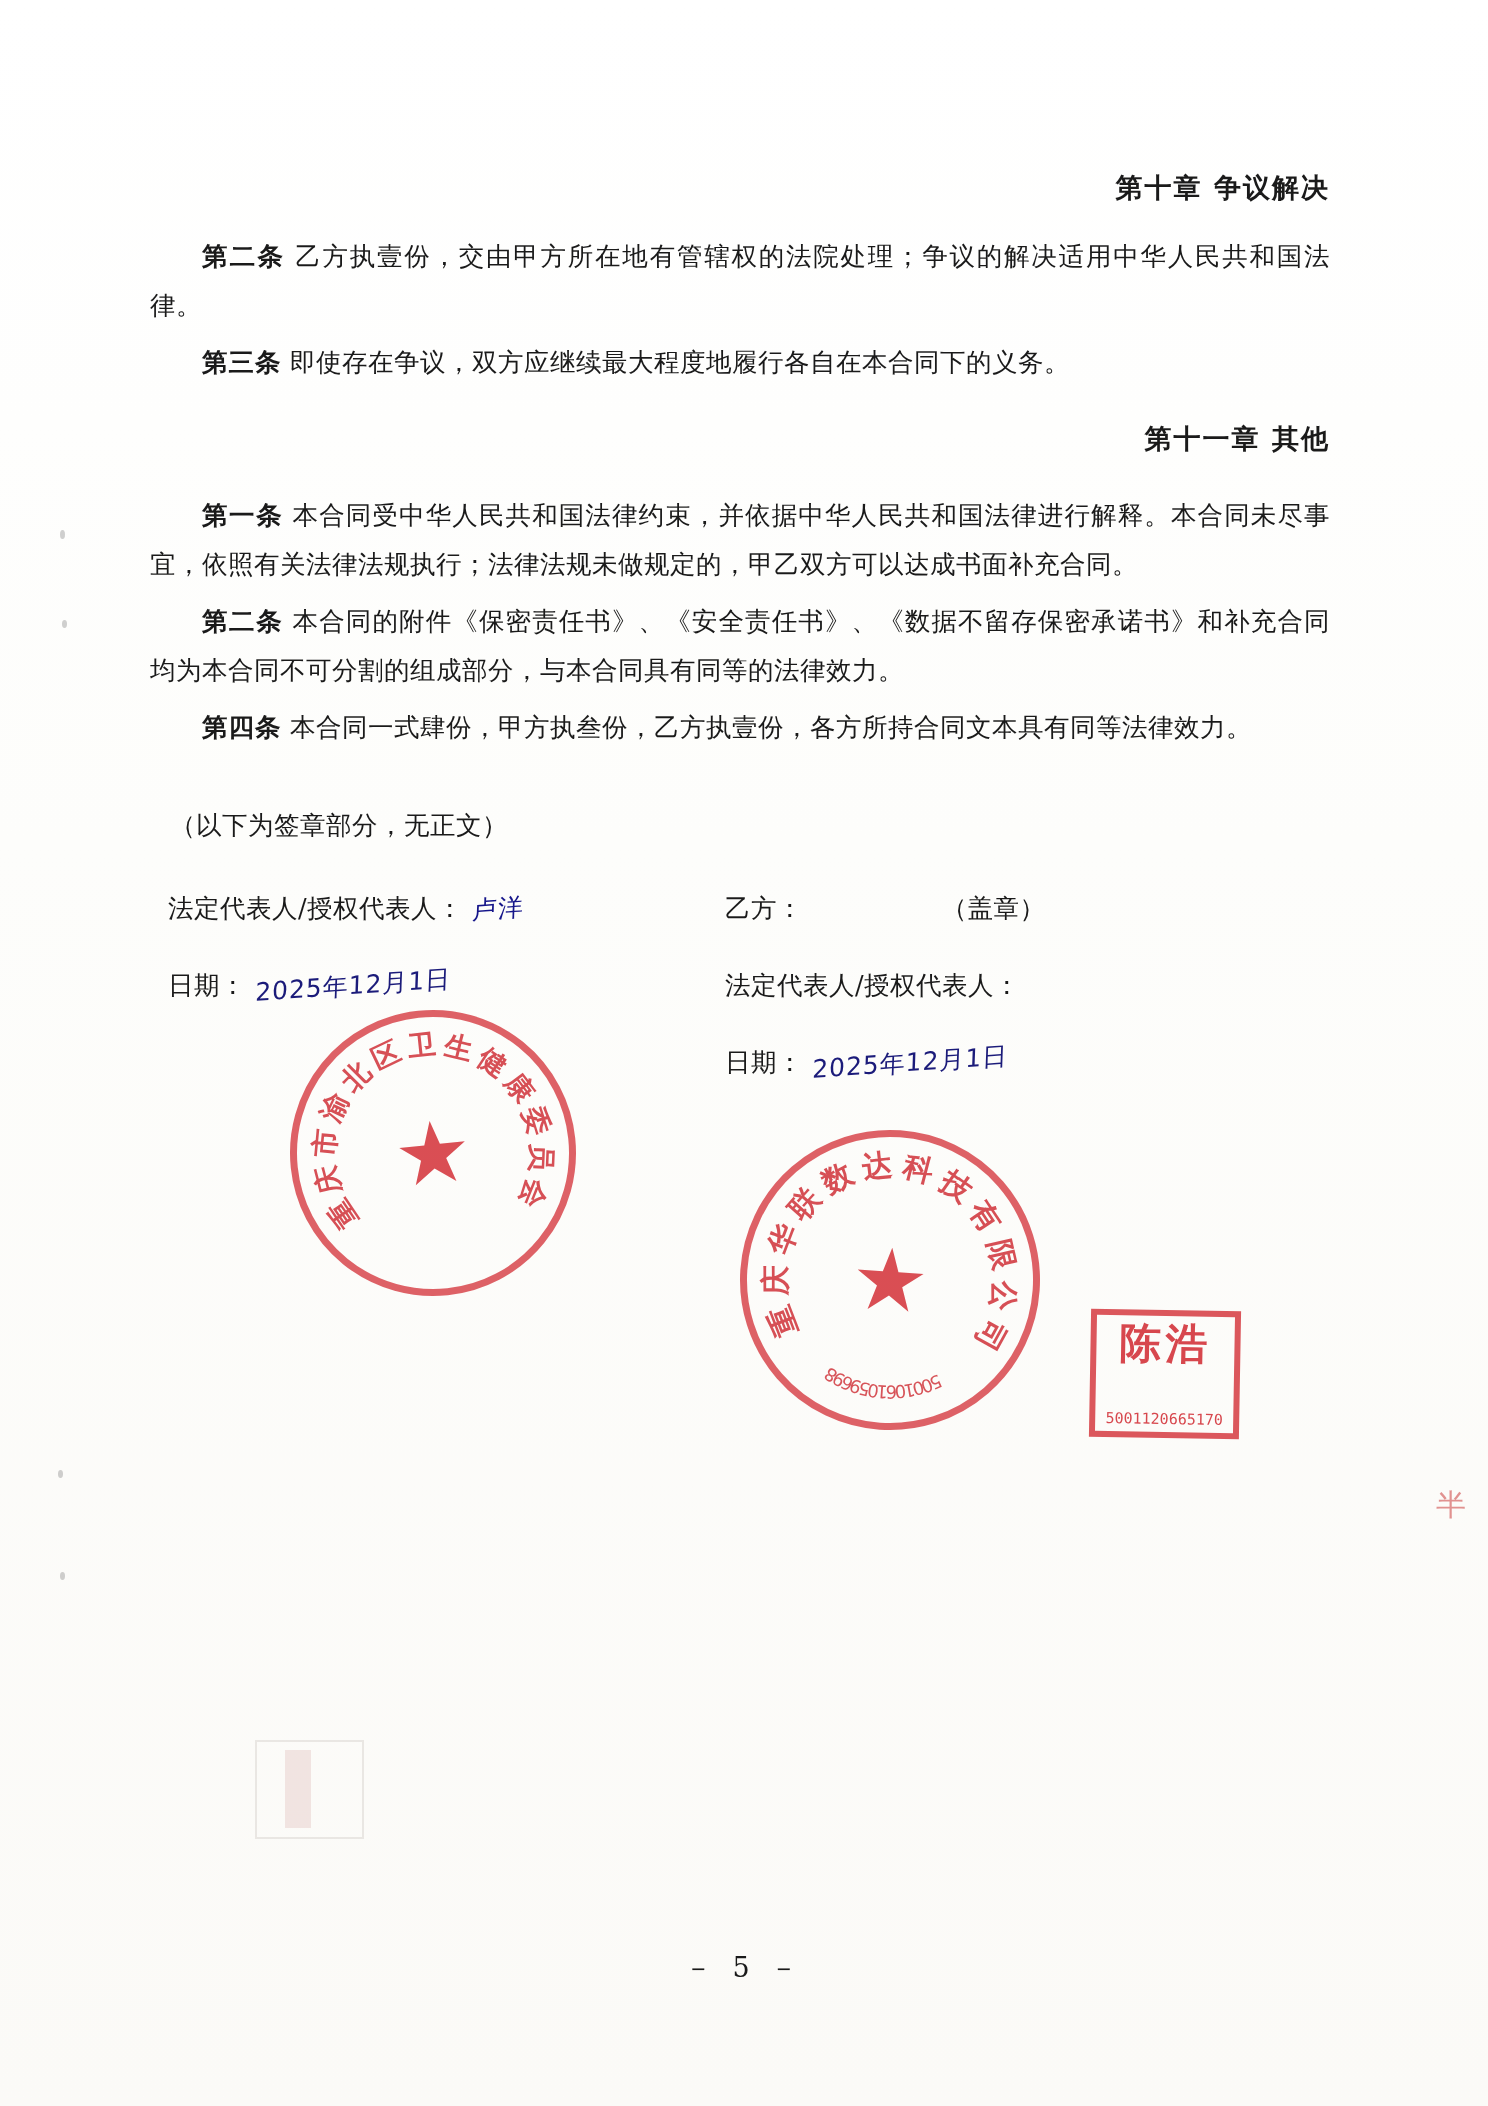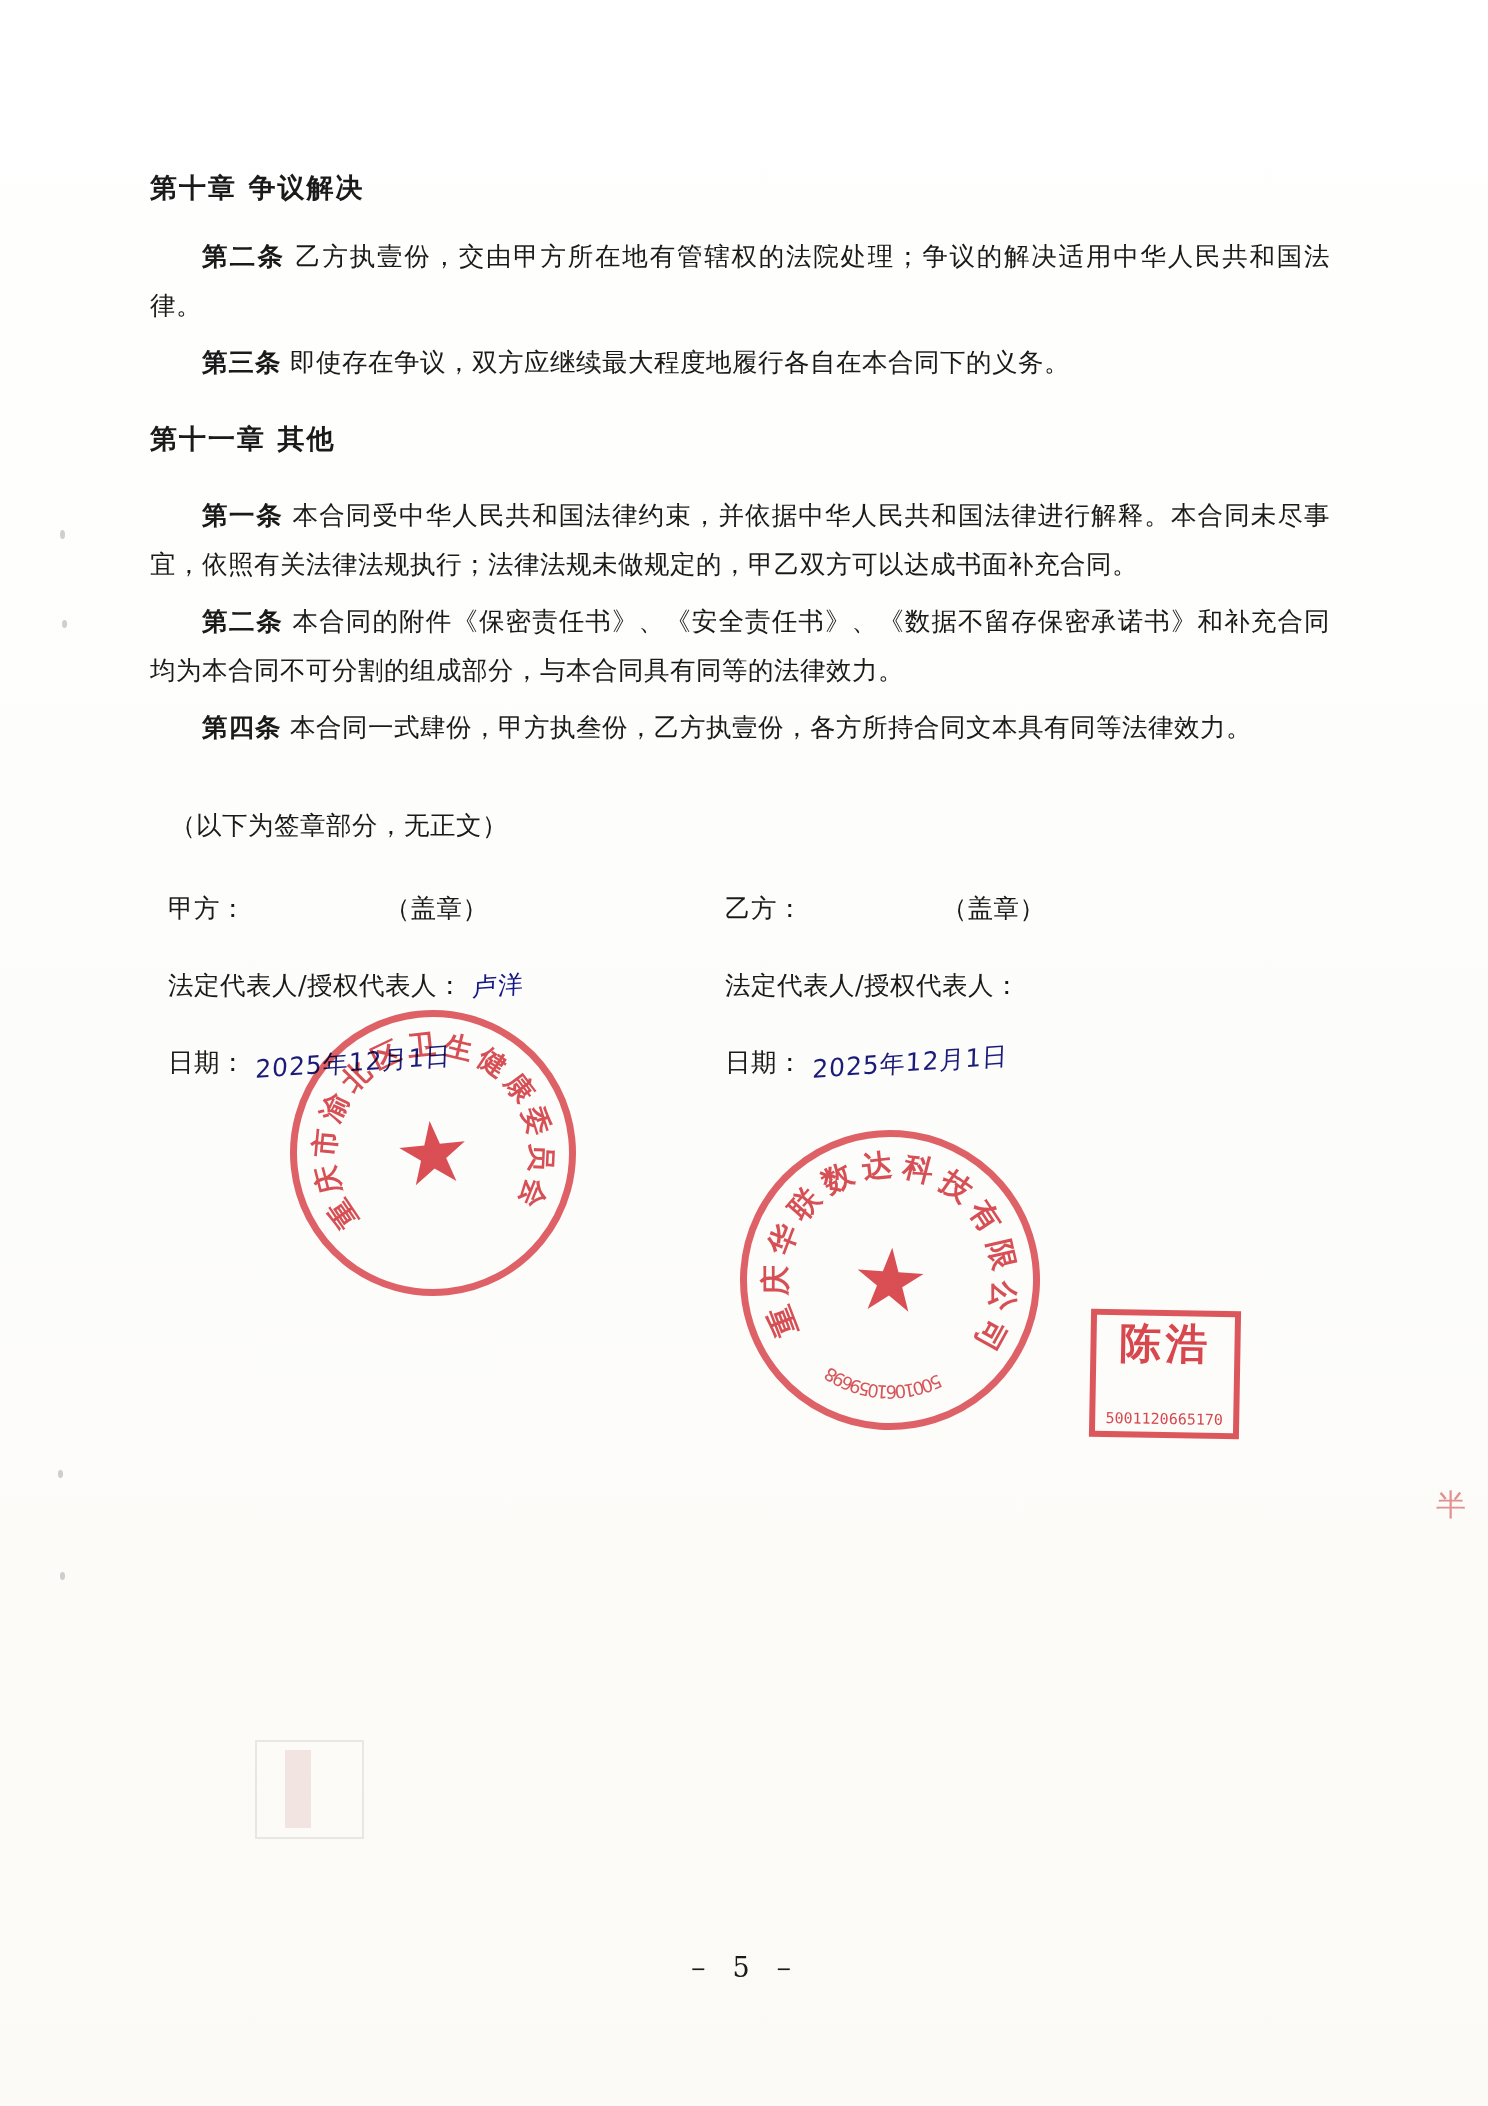--- a/index.html
+++ b/index.html
@@ -27,21 +27,21 @@
     inset: 0;
     background: linear-gradient(180deg, #ffffff 0%, #fdfdfb 40%, #fbfaf7 100%);
   }
   .content {
     position: absolute;
     left: 150px;
     top: 170px;
     width: 1180px;
   }
   .chapter-title {
-    text-align: left;
+    text-align: right;
     font-size: 27px;
     font-weight: bold;
     letter-spacing: 2px;
     margin: 0 0 26px 0;
     font-family: "DejaVu Serif", "Liberation Serif", serif;
   }
   .chapter-title.second {
     margin-top: 34px;
     margin-bottom: 34px;
   }
@@ -237,24 +237,20 @@
     <p class="clause">
       <span class="num">第四条</span>
       <span>本合同一式肆份，甲方执叁份，乙方执壹份，各方所持合同文本具有同等法律效力。</span>
     </p>
 
     <p class="note">（以下为签章部分，无正文）</p>
 
     <div class="sign-block">
 
       <div class="col-a">
-        <div class="sign-line">
-          <span>甲方：</span>
-          <span class="seal-label">（盖章）</span>
-        </div>
         <div class="sign-line">
           <span>法定代表人/授权代表人：</span>
           <span class="hand">卢洋</span>
         </div>
         <div class="sign-line">
           <span>日期：</span>
           <span class="hand blue-dark">2025年12月1日</span>
         </div>
       </div>
 

